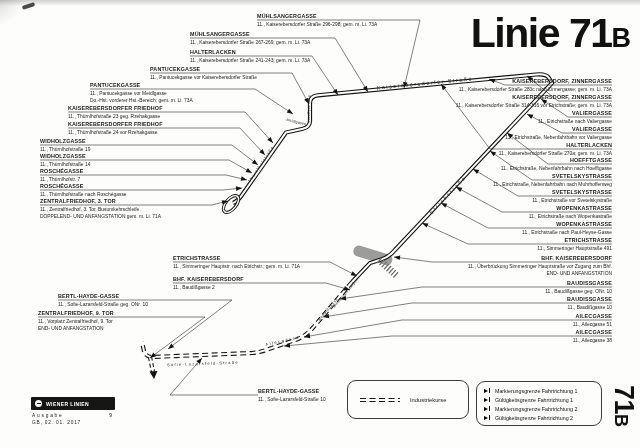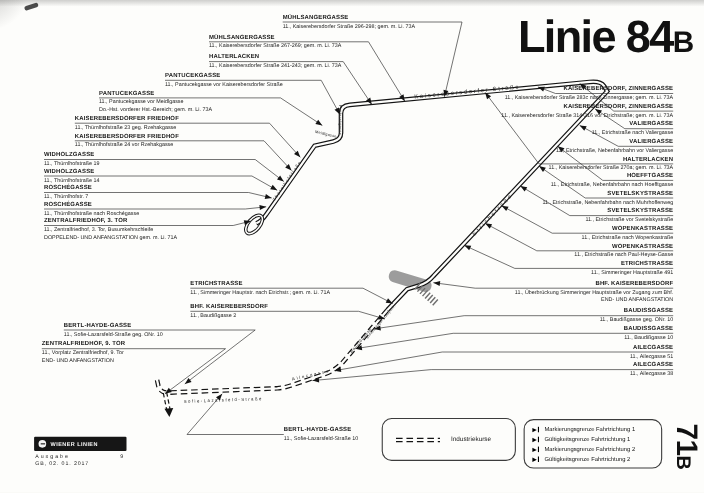--- a/index.html
+++ b/index.html
@@ -300,21 +300,21 @@
       <div class="lbl right" style="top: 314px; right: 28px;">
         <span class="nm">AILECGASSE</span>
         <span class="ds">11., Ailecgasse 51</span>
       </div>
       <div class="lbl right" style="top: 330px; right: 28px;">
         <span class="nm">AILECGASSE</span>
         <span class="ds">11., Ailecgasse 38</span>
       </div>
     </div>
 
-  <div class="title"><span>Linie 84</span><span class="suf">B</span></div>
+  <div class="title"><span>Linie 71</span><span class="suf">B</span></div>
 
   <div class="legend-box" id="legend-industry">
     <div class="row">
       <svg width="44" height="8" viewBox="0 0 44 8">
         <path d="M2,4 L42,4" stroke="#141414" stroke-width="4" stroke-dasharray="6 3.5" fill="none"></path>
         <path d="M2,4 L42,4" stroke="#fdfdfb" stroke-width="1.8" fill="none"></path>
       </svg>
       <span class="lab">Industriekurse</span>
     </div>
   </div>

